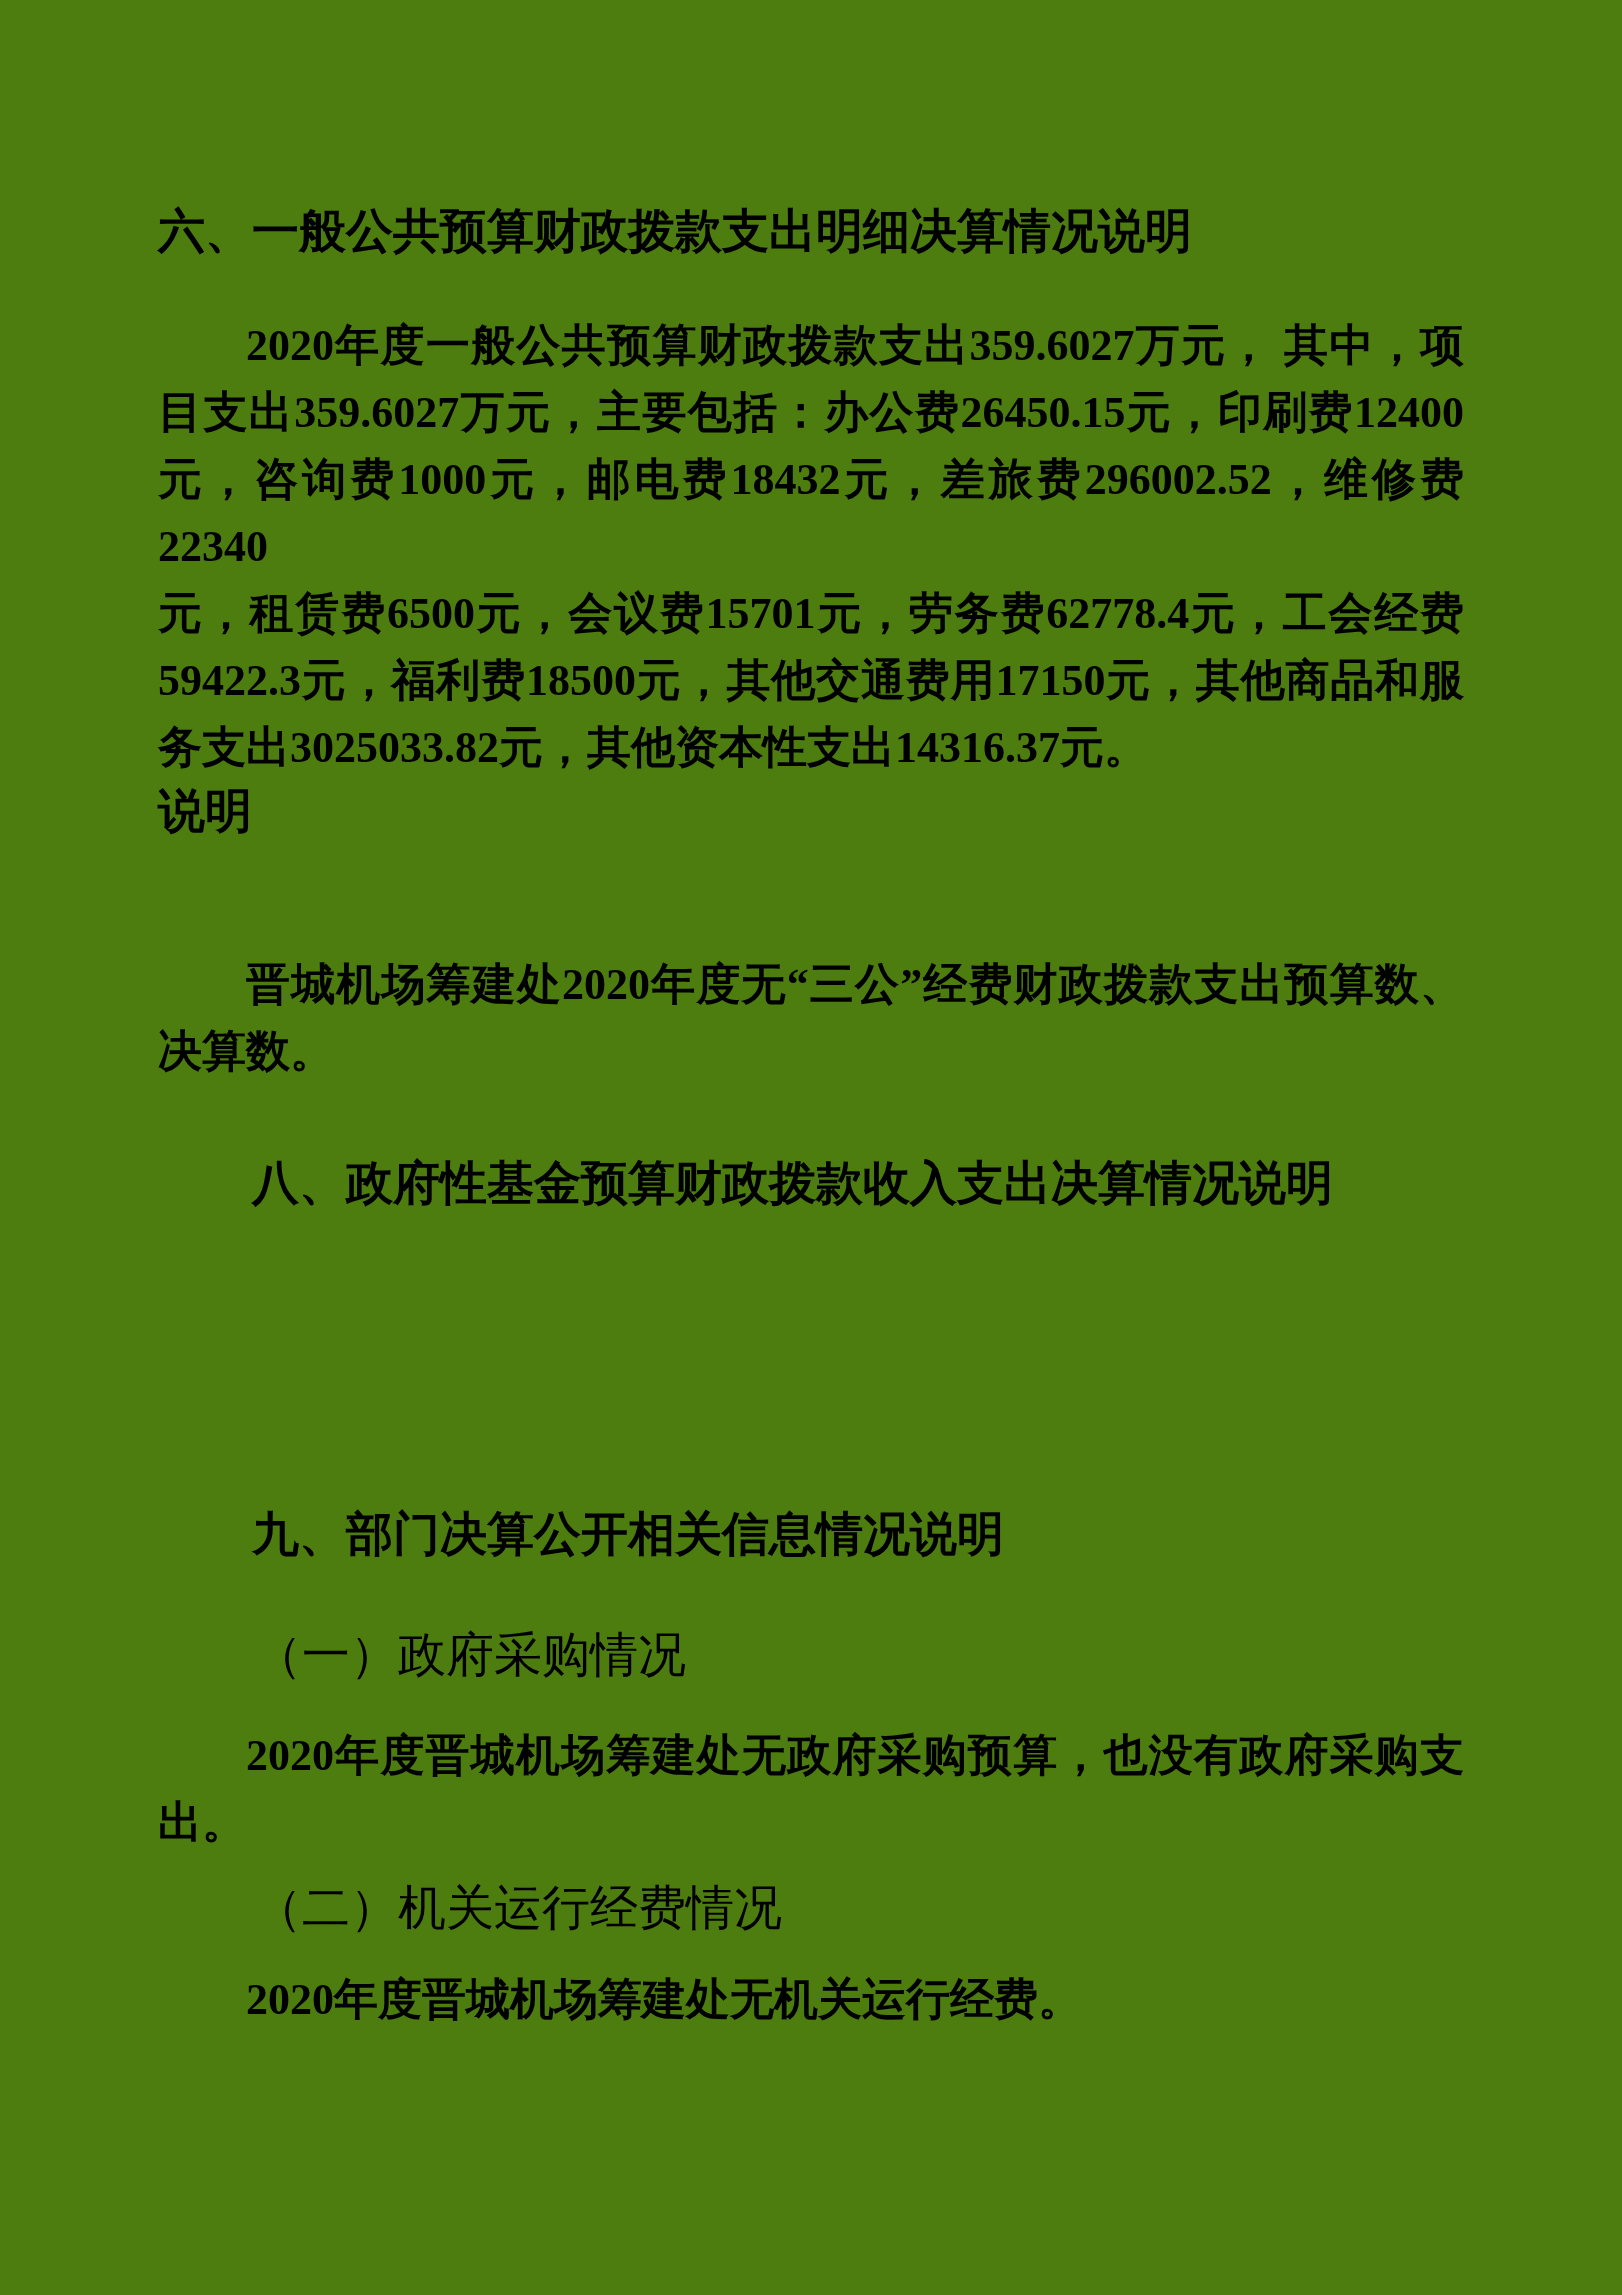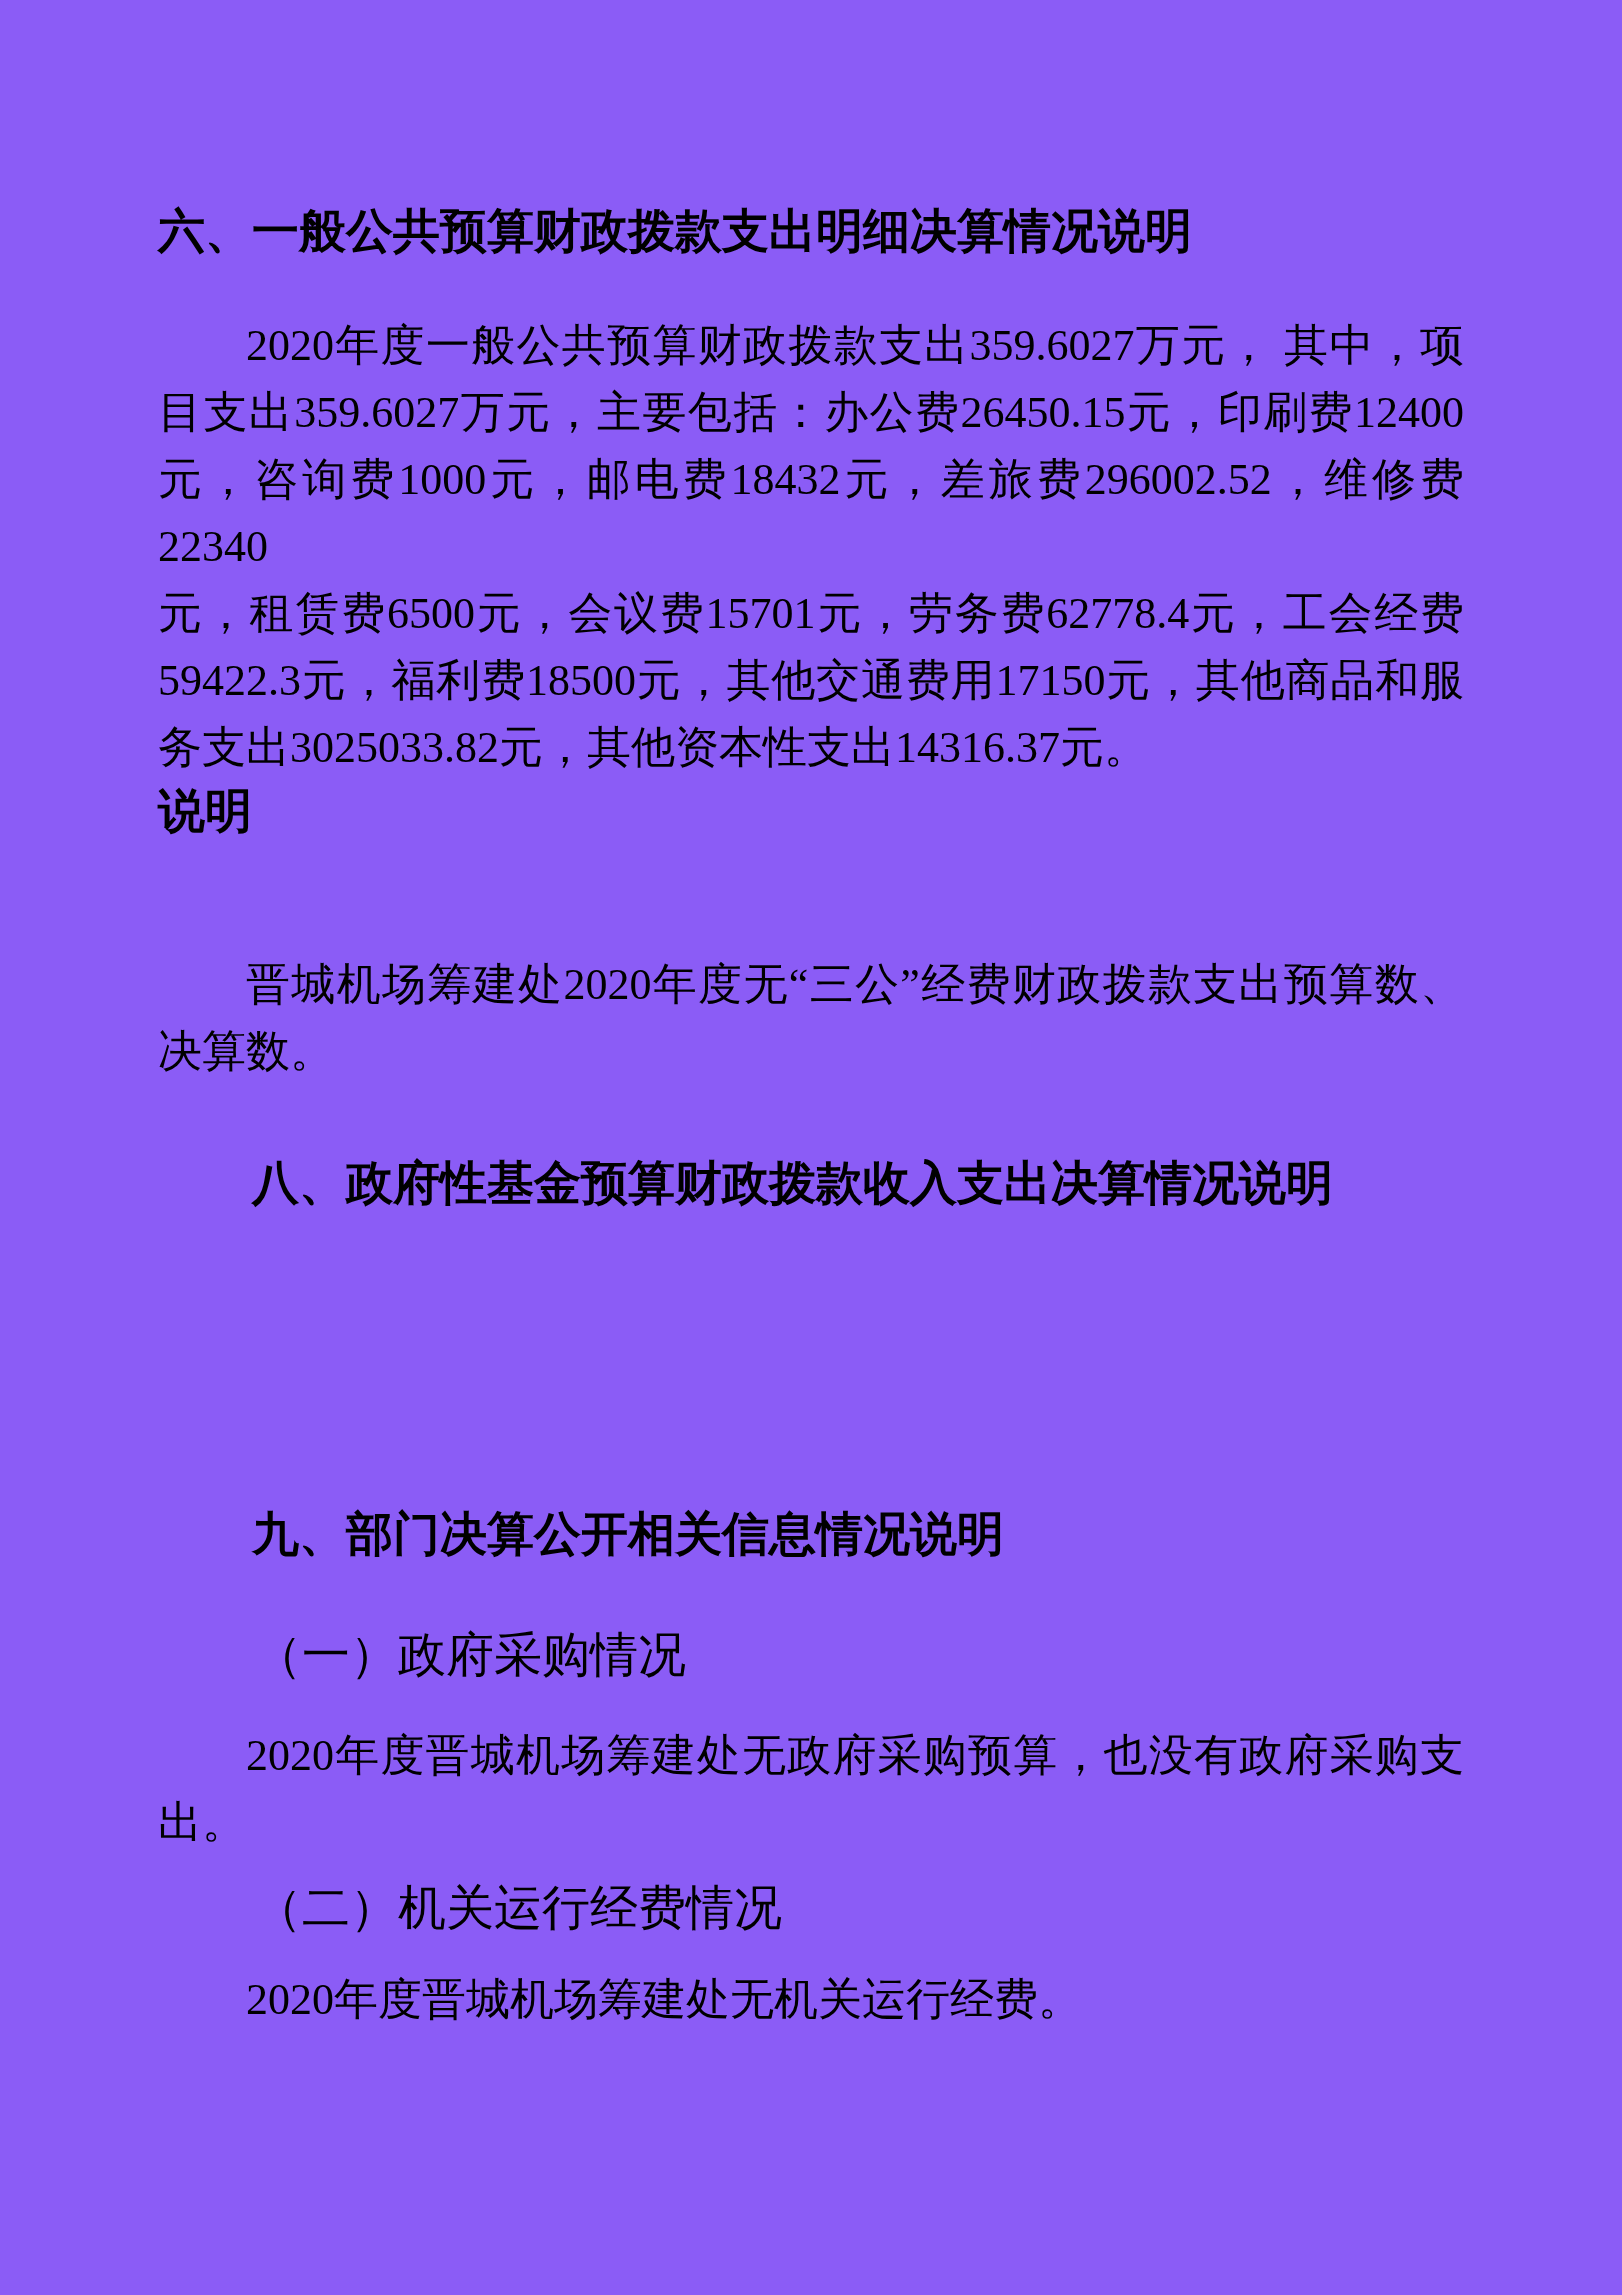--- a/index.html
+++ b/index.html
@@ -1,30 +1,30 @@
 <!DOCTYPE html>
 <html style="font-size:10.5px"><head>
 <meta charset="utf-8">
 <style>
   html,body{margin:0;padding:0;background:#ffffff;}
   .page{
     position:relative;
     width:1623px;
     height:2295px;
-    background:#8b5cf6;
+    background:#4d7c0f;
     color:#000000;
     font-family:"Liberation Serif","DejaVu Serif",serif;
     overflow:hidden;
   }
   .block{
     position:absolute;
     left:158px;
     width:1306px;
   }
-  .body-text{font-size:44px;line-height:67px;font-weight:normal;}
+  .body-text{font-size:44px;line-height:67px;font-weight:bold;}
   .heading{font-size:47px;line-height:67px;font-weight:bold;}
   .subheading{font-size:48px;line-height:67px;font-weight:normal;}
   .ln{text-align:justify;text-align-last:justify;}
   .ln.last{text-align:justify;text-align-last:left;}
   .ln.indent{text-indent:2em;}
 </style>
 </head>
 <body>
 
 <div class="page">

